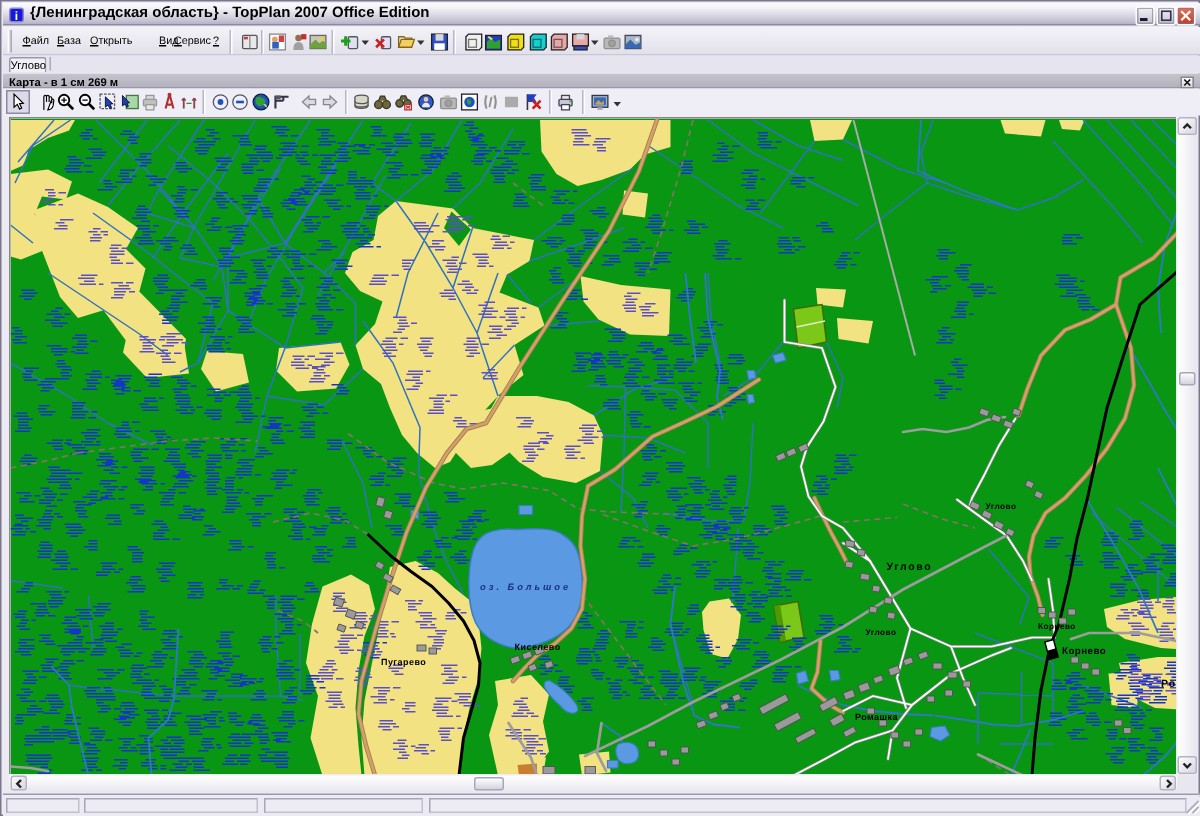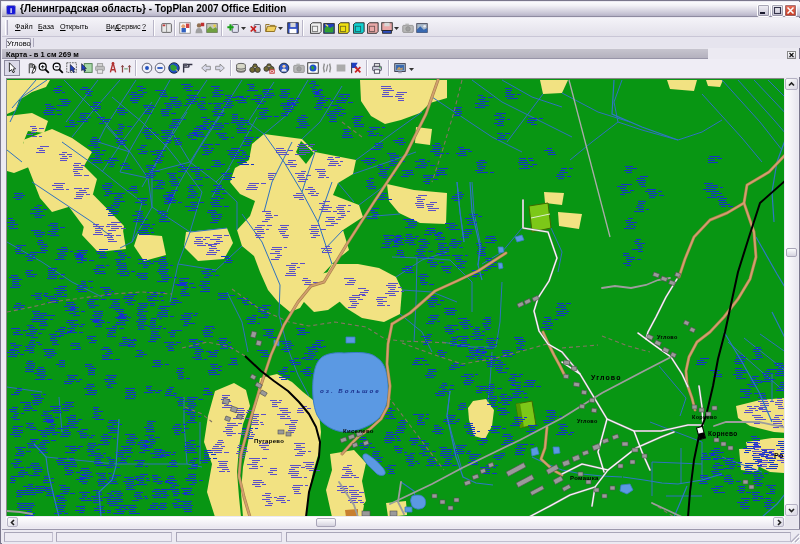--- a/index.html
+++ b/index.html
@@ -155,21 +155,21 @@
           <rect x="2" y="3" width="12" height="10" fill="#A8B8C8" stroke="#445"></rect>
           <path d="M2,10 L6,6 L10,10 L14,8 V13 H2 Z" fill="#3868B0"></path>
           <circle cx="11" cy="6" r="1.5" fill="#E8E8F0"></circle>
         </svg>
       </div>
     </div>
     <div class="abs" style="left:1px;top:36px;width:798px;height:11px;background:#E6E4EE">
       <div class="abs" style="left:4px;top:1px;width:25px;height:10px;background:#F0EFF5;border:1px solid #9B98AC;border-bottom:none;border-radius:2px 2px 0 0;font-size:7.5px;text-align:center;line-height:10px;color:#000">Углово</div>
       <div class="abs" style="left:31px;top:1px;width:2px;height:9px;border-left:1px solid #ABA8BC"></div>
     </div>
-    <div class="abs" style="left:1px;top:47px;width:706px;height:11px;background:linear-gradient(to bottom,#C6C4CE,#B4B1BE);border-top:1px solid #E8E6EE;border-bottom:1px solid #9895A8">
+    <div class="abs" style="left:1px;top:47px;width:798px;height:11px;background:linear-gradient(to bottom,#C6C4CE,#B4B1BE);border-top:1px solid #E8E6EE;border-bottom:1px solid #9895A8">
       <div class="abs" style="left:4px;top:1px;font-size:7.5px;font-weight:bold;color:#000">Карта - в 1 см 269 м</div>
       <div class="abs" style="left:785px;top:2px;width:9px;height:8px;background:linear-gradient(to bottom,#FFF,#D8D6E0);border:1px solid #888;display:flex;align-items:center;justify-content:center">
         <svg width="7" height="6" viewBox="0 0 7 6" style="display:block">
           <path d="M1.5,1 L5.5,5 M5.5,1 L1.5,5" stroke="#111" stroke-width="1.1" fill="none"></path>
         </svg>
       </div>
     </div>
     <div class="abs" style="left:1px;top:58px;width:798px;height:18px;background:#EFEDF5">
       <div style="position:absolute;left:2px;top:1px;width:16px;height:16px;border:1px solid #8D8A9E;background:#DCDAE8;display:flex;align-items:center;justify-content:center">
         <svg width="16" height="16" viewBox="0 0 16 16" style="display:block">

